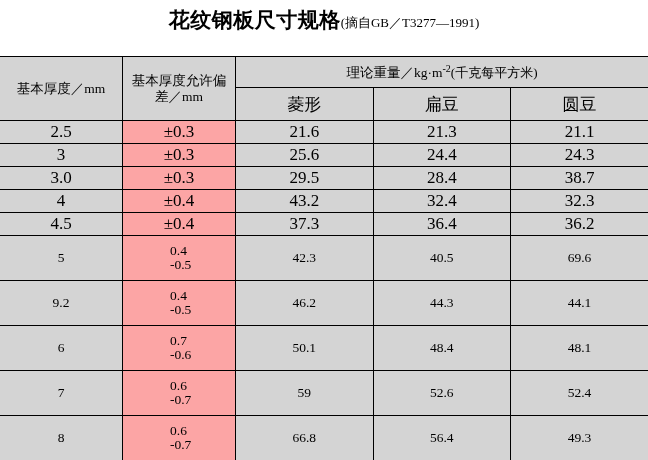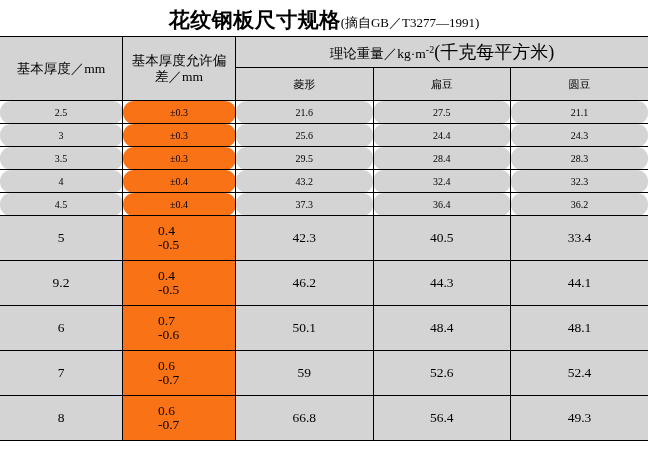--- a/index.html
+++ b/index.html
@@ -16,21 +16,21 @@
   }
   .page {
     position: relative;
     width: 648px;
     height: 460px;
     background: #ffffff;
   }
   .title {
     text-align: center;
     padding-top: 6px;
-    padding-bottom: 2px;
+    padding-bottom: 22px;
     white-space: nowrap;
   }
   .title-main {
     font-size: 21px;
     font-weight: bold;
     letter-spacing: 0.5px;
   }
   .title-sub {
     font-size: 13px;
     font-weight: normal;
@@ -55,52 +55,51 @@
   .vline-r {
     border-right: 1px solid #000000 !important;
     margin-left: 44px;
   }
   .hdr-row1 td {
     height: 30px;
     font-size: 13.5px;
   }
   .hdr-row2 td {
     height: 32px;
-    font-size: 11px;
+    font-size: 17px;
   }
   .col-a { width: 122px; }
   .col-b { width: 112px; font-family: Liberation Serif, serif; }
   .col-c { width: 138px; }
   .col-d { width: 138px; }
   .col-e { width: 138px; }
 
   .grey { background: #d4d4d4; }
-  .white { background: #f97316; }
+  .white { background: #fca5a5; }
 
   .data-row td {
     height: 22px;
-    font-size: 10px;
-    border-radius: 11px;
+    font-size: 17px;
   }
   .tall-row td {
     height: 44px;
     font-size: 13.5px;
   }
   .tol-two {
     line-height: 1.05;
     font-size: 13.5px;
     display: block;
     text-align: left;
-    padding-left: 35px;
+    padding-left: 47px;
   }
   .tol-two span { display: block; }
   .nowrap { white-space: nowrap; }
   .hdr-line { line-height: 1.15; }
   .sup { font-size: 10px; vertical-align: super; }
-  .small-cn { font-size: 18px; }
+  .small-cn { font-size: 13px; }
 </style>
 </head>
 <body>
 
 <div class="page">
 
   <div class="title">
     <span class="title-main">花纹钢板尺寸规格</span><span class="title-sub">(摘自GB／T3277—1991)</span>
   </div>
 
@@ -125,38 +124,38 @@
       <tr class="hdr-row2">
         <td class="col-c grey vline-r">菱形</td>
         <td class="col-d grey vline-r">扁豆</td>
         <td class="col-e grey">圆豆</td>
       </tr>
 
       <tr class="data-row">
         <td class="col-a grey vline-r">2.5</td>
         <td class="col-b white vline-r">±0.3</td>
         <td class="col-c grey vline-r">21.6</td>
-        <td class="col-d grey vline-r">27.5</td>
+        <td class="col-d grey vline-r">21.3</td>
         <td class="col-e grey">21.1</td>
       </tr>
 
       <tr class="data-row">
         <td class="col-a grey vline-r">3</td>
         <td class="col-b white vline-r">±0.3</td>
         <td class="col-c grey vline-r">25.6</td>
         <td class="col-d grey vline-r">24.4</td>
         <td class="col-e grey">24.3</td>
       </tr>
 
       <tr class="data-row">
-        <td class="col-a grey vline-r">3.5</td>
+        <td class="col-a grey vline-r">3.0</td>
         <td class="col-b white vline-r">±0.3</td>
         <td class="col-c grey vline-r">29.5</td>
         <td class="col-d grey vline-r">28.4</td>
-        <td class="col-e grey">28.3</td>
+        <td class="col-e grey">38.7</td>
       </tr>
 
       <tr class="data-row">
         <td class="col-a grey vline-r">4</td>
         <td class="col-b white vline-r">±0.4</td>
         <td class="col-c grey vline-r">43.2</td>
         <td class="col-d grey vline-r">32.4</td>
         <td class="col-e grey">32.3</td>
       </tr>
 
@@ -171,21 +170,21 @@
       <tr class="tall-row">
         <td class="col-a grey vline-r">5</td>
         <td class="col-b white vline-r">
           <span class="tol-two">
             <span>0.4</span>
             <span>-0.5</span>
           </span>
         </td>
         <td class="col-c grey vline-r">42.3</td>
         <td class="col-d grey vline-r">40.5</td>
-        <td class="col-e grey">33.4</td>
+        <td class="col-e grey">69.6</td>
       </tr>
 
       <tr class="tall-row">
         <td class="col-a grey vline-r">9.2</td>
         <td class="col-b white vline-r">
           <span class="tol-two">
             <span>0.4</span>
             <span>-0.5</span>
           </span>
         </td>

